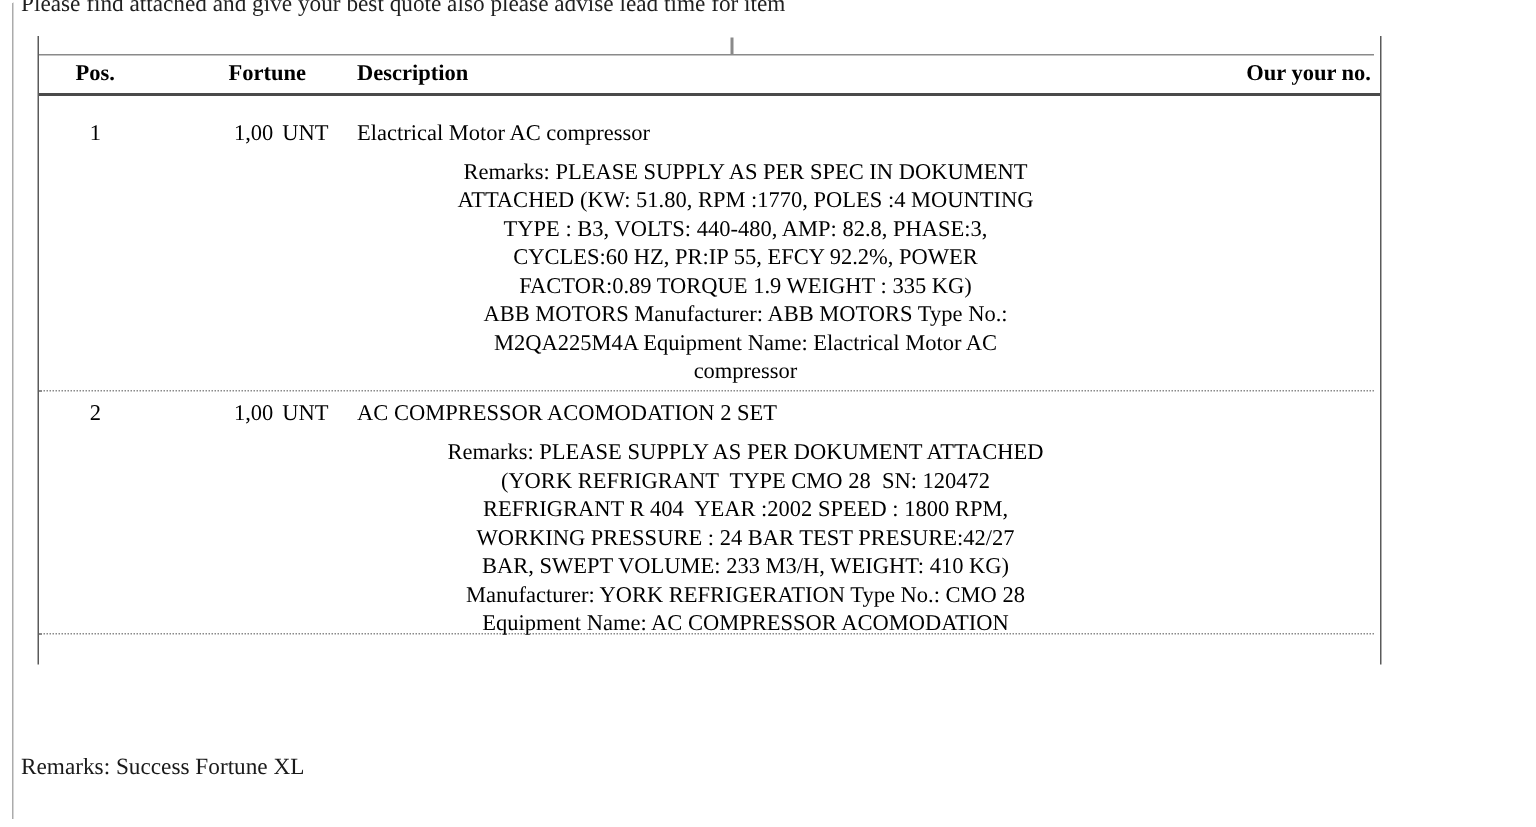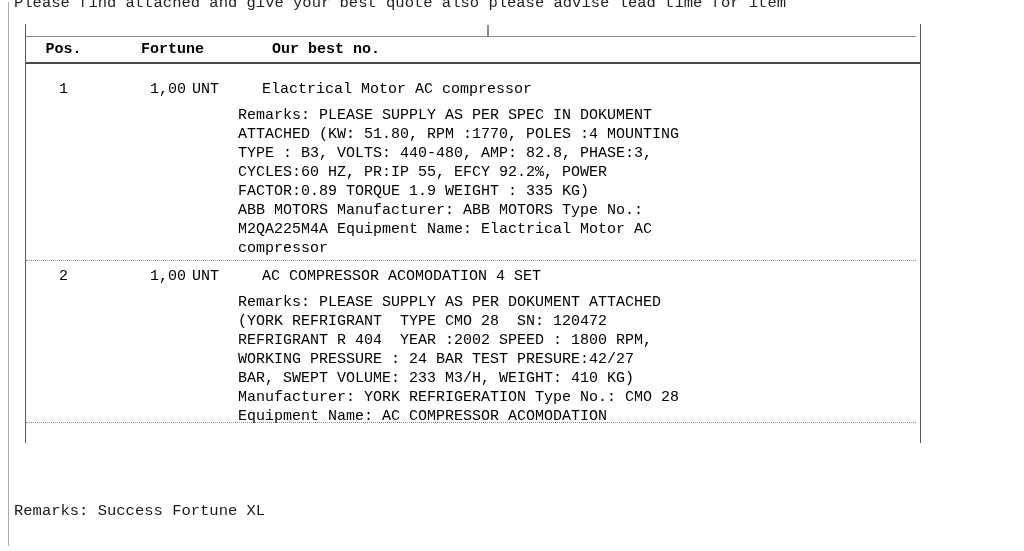--- a/index.html
+++ b/index.html
@@ -2,21 +2,21 @@
 <html><head>
 <meta charset="utf-8">
 <style>
   * { margin:0; padding:0; box-sizing:border-box; }
   html,body { background:#ffffff; }
   .page {
     position:relative;
     width:1024px; height:551px;
     background:#ffffff;
     overflow:hidden;
-    font-family:Liberation Mono, monospace;
+    font-family:Liberation Serif, serif;
     color:#000;
     border-radius:16px;
   }
   .page-edge-line {
     position:absolute; left:8px; top:0; width:1px; height:546px;
     background:#ababab;
   }
   .intro {
     position:absolute; left:14px; top:-6px;
     font-size:15.5px; color:#1f1f1f; white-space:pre;
@@ -53,22 +53,22 @@
     font-size:15px; line-height:19px;
     border-bottom:1px dotted #8a8a8a;
   }
   .row-1 { top:40px; height:197px; }
   .row-2 { top:237px; height:162px; }
   .trow .c-pos { padding-top:16px; }
   .trow .c-qty { padding-top:16px; padding-right:7px; }
   .trow .c-desc{ padding-top:16px; }
   .row-2 .c-pos, .row-2 .c-qty, .row-2 .c-desc { padding-top:6px; }
   .unit { margin-left:6px; }
-  .item-title { white-space:pre-wrap;margin-left:24px; }
-  .remarks { margin-top:7px; white-space:pre-wrap; max-width:560px; }
+  .item-title { white-space:pre-wrap; }
+  .remarks { margin-top:7px; white-space:pre-wrap; max-width:560px;text-align:center; }
   
   .footer {
     position:absolute; left:14px; top:463px;
     font-size:15.5px; line-height:19.6px; color:#1a1a1a;
     white-space:pre-wrap;
   }
 </style>
 </head>
 <body>
 
@@ -78,21 +78,22 @@
 
   <div class="intro">Please find attached and give your best quote also please advise lead time for item</div>
 
   <div class="table-wrap">
     <div class="top-border"></div>
     <div class="col-tick"></div>
 
     <div class="thead">
       <div class="c-pos">Pos.</div>
       <div class="c-qty">Fortune</div>
-      <div class="c-part">Our best no.</div>
+      <div class="c-desc">Description</div>
+      <div class="c-part">Our your no.</div>
     </div>
 
     <div class="trow row-1">
       <div class="c-pos">1</div>
       <div class="c-qty"><span>1,00</span><span class="unit">UNT</span></div>
       <div class="c-desc">
         <div class="item-title">Elactrical Motor AC compressor</div>
         <div class="remarks">Remarks: PLEASE SUPPLY AS PER SPEC IN DOKUMENT
 ATTACHED (KW: 51.80, RPM :1770, POLES :4 MOUNTING
 TYPE : B3, VOLTS: 440-480, AMP: 82.8, PHASE:3,
@@ -102,21 +103,21 @@
 M2QA225M4A Equipment Name: Elactrical Motor AC
 compressor</div>
       </div>
       <div class="c-part"></div>
     </div>
 
     <div class="trow row-2">
       <div class="c-pos">2</div>
       <div class="c-qty"><span>1,00</span><span class="unit">UNT</span></div>
       <div class="c-desc">
-        <div class="item-title">AC COMPRESSOR ACOMODATION 4 SET</div>
+        <div class="item-title">AC COMPRESSOR ACOMODATION 2 SET</div>
         <div class="remarks">Remarks: PLEASE SUPPLY AS PER DOKUMENT ATTACHED
 (YORK REFRIGRANT  TYPE CMO 28  SN: 120472
 REFRIGRANT R 404  YEAR :2002 SPEED : 1800 RPM,
 WORKING PRESSURE : 24 BAR TEST PRESURE:42/27
 BAR, SWEPT VOLUME: 233 M3/H, WEIGHT: 410 KG)
 Manufacturer: YORK REFRIGERATION Type No.: CMO 28
 Equipment Name: AC COMPRESSOR ACOMODATION</div>
       </div>
       <div class="c-part"></div>
     </div>

